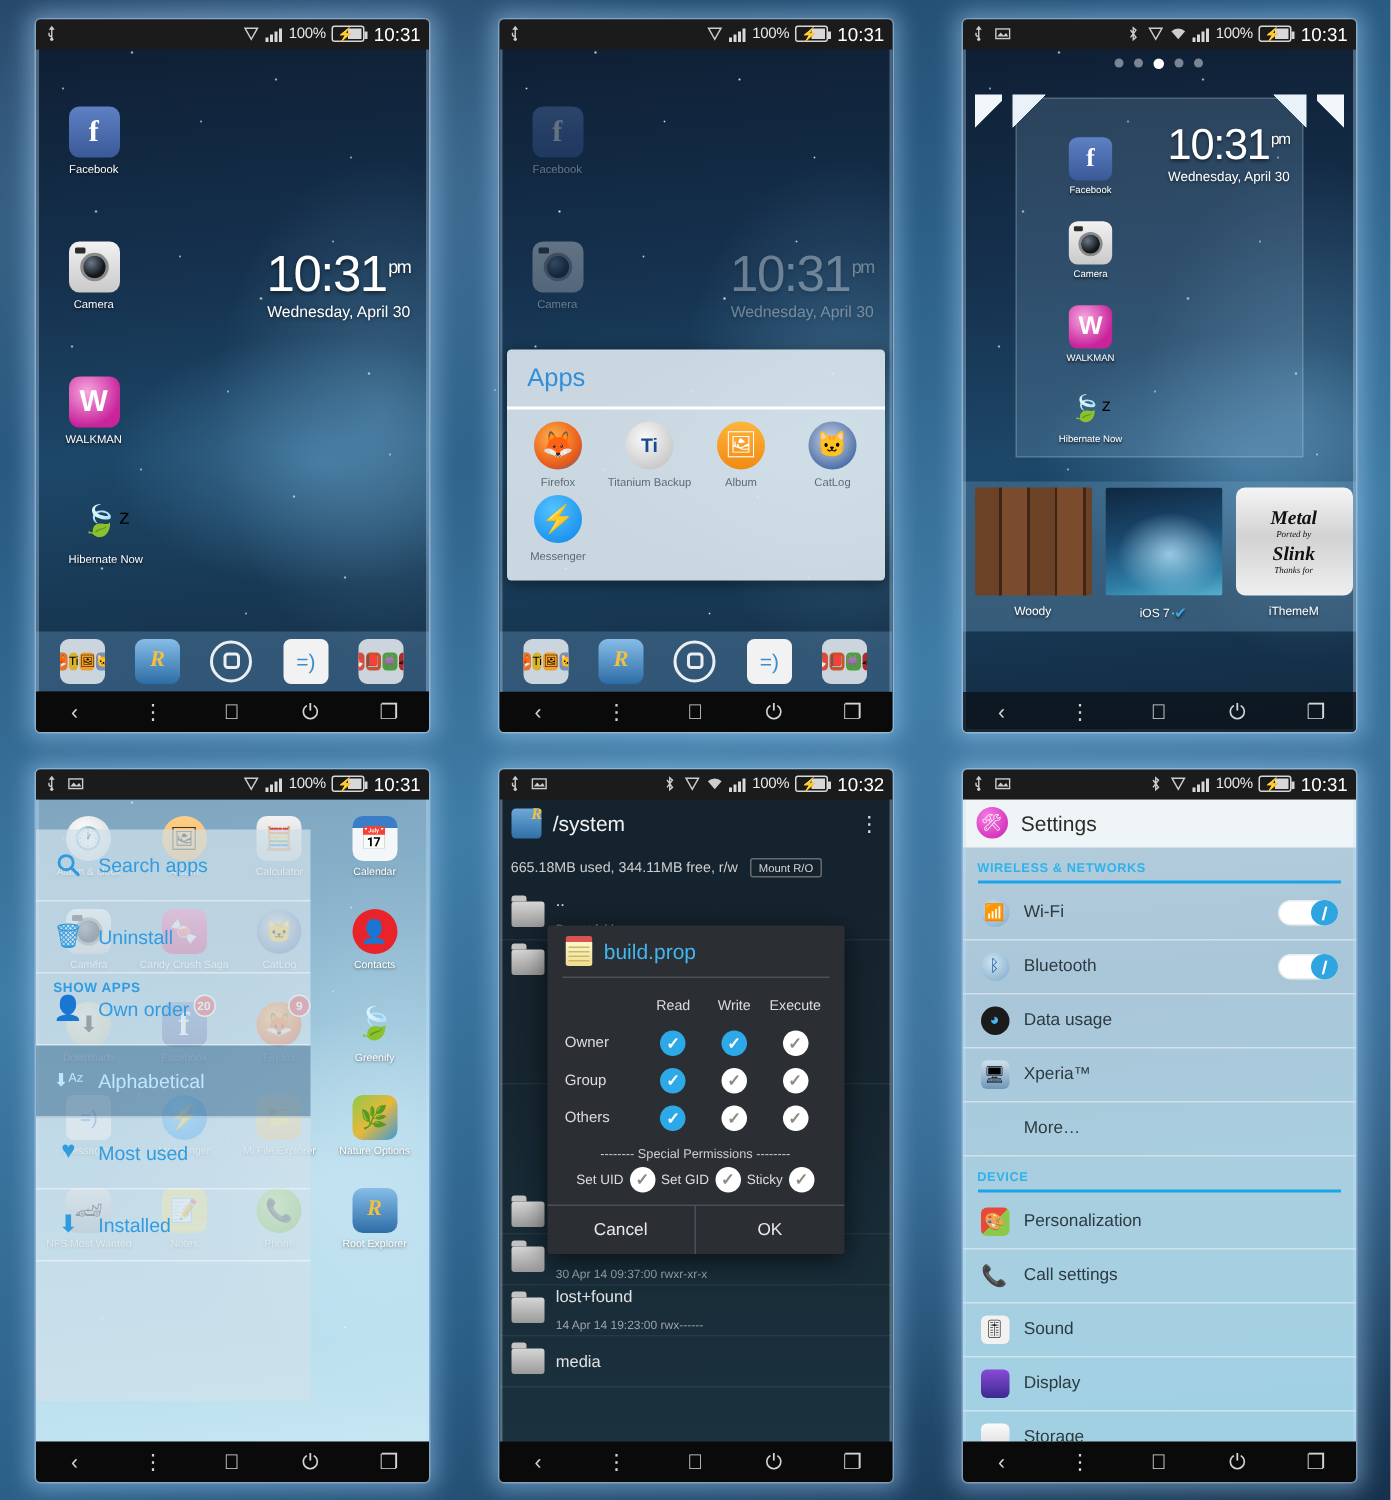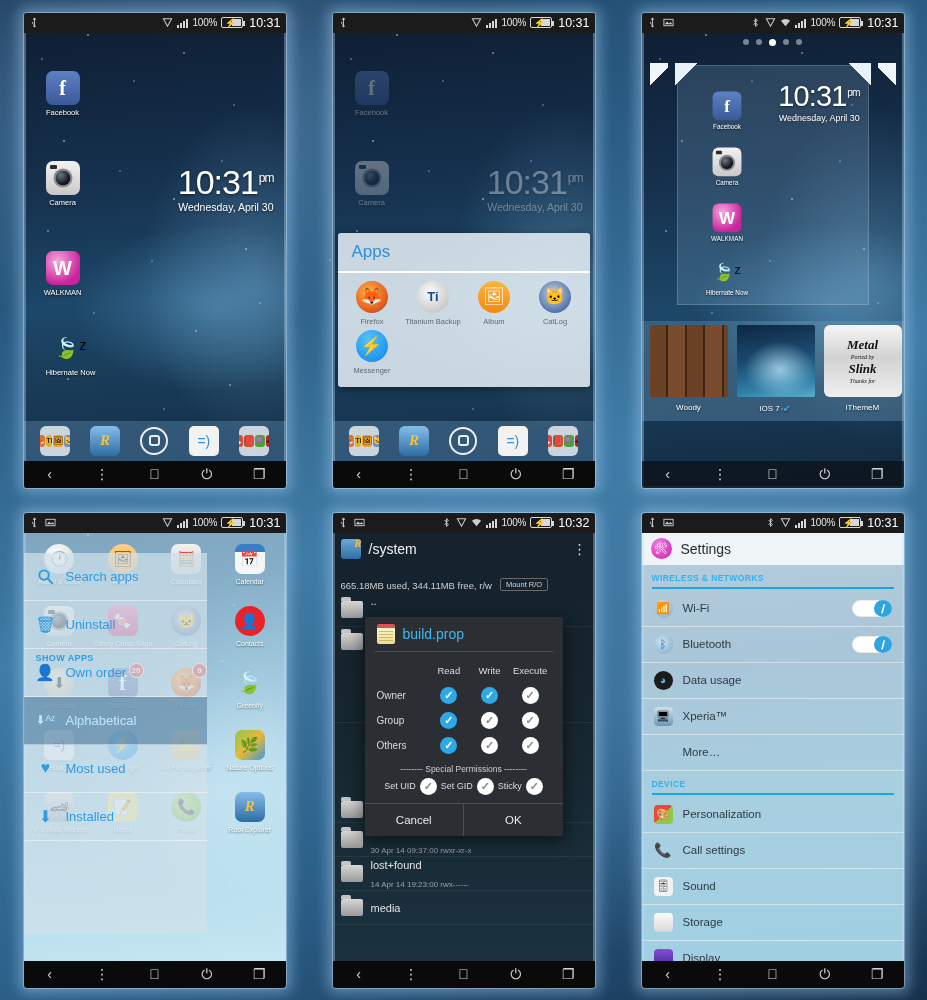--- a/index.html
+++ b/index.html
@@ -195,21 +195,21 @@
   .sm-sub{position:absolute;left:12px;top:100px;font-size:9px;color:#2f9ce0;font-weight:bold;letter-spacing:.4px;}
 
   
   .re-bg{position:absolute;inset:0;background:linear-gradient(180deg,#14222e,#16252f 40%,#1b3340);}
   .re-head{position:absolute;top:20px;left:0;right:0;height:32px;display:flex;align-items:center;
     gap:8px;padding:0 8px;color:#f2f2f2;font-size:14px;}
   .re-icn{width:20px;height:20px;border-radius:3px;background:linear-gradient(180deg,#6fa8d8,#2f6ea8);position:relative;}
   .re-icn::after{content:"R";position:absolute;right:-1px;top:-2px;color:#f0c040;font-size:11px;
     font-family:"Liberation Serif",serif;font-style:italic;font-weight:bold;}
   .re-kebab{margin-left:auto;color:#ddd;font-size:14px;letter-spacing:0;line-height:8px;}
-  .re-info{position:absolute;top:54px;left:0;right:0;height:24px;display:flex;align-items:flex-end;
+  .re-info{position:absolute;top:54px;left:0;right:0;height:24px;display:flex;align-items:center;
     gap:8px;padding:0 8px;color:#cfcfcf;font-size:9.5px;}
   .re-mount{border:1px solid #6a6a6a;border-radius:2px;padding:1px 5px;font-size:7.5px;color:#d5d5d5;}
   .re-list{position:absolute;top:80px;left:0;right:0;bottom:27px;overflow:hidden;}
   .re-row{height:34px;display:flex;align-items:center;gap:8px;padding:0 8px;
     border-bottom:1px solid rgba(255,255,255,.06);}
   .folder{width:22px;height:17px;flex:0 0 22px;background:linear-gradient(180deg,#d6d6d6,#9a9a9a);
     border-radius:2px;position:relative;}
   .folder::before{content:"";position:absolute;top:-4px;left:0;width:10px;height:4px;
     background:#c4c4c4;border-radius:2px 2px 0 0;}
   .re-txt .n{font-size:11px;color:#e2e2e2;line-height:13px;}
@@ -1026,26 +1026,26 @@
         </div>
         <div class="set-row">
           <span class="set-ic" style="background:transparent;font-size:14px;">📞</span>
           <span class="sl">Call settings</span>
         </div>
         <div class="set-row">
           <span class="set-ic" style="background:#f2f2f2;color:#333;font-size:12px;">🎚</span>
           <span class="sl">Sound</span>
         </div>
         <div class="set-row">
+          <span class="set-ic" style="background:linear-gradient(180deg,#8a4ad8,#3a2a8f);"></span>
+          <span class="sl">Display</span>
+        </div>
+        <div class="set-row">
           <span class="set-ic" style="background:linear-gradient(180deg,#fbfbfb,#d8d8d8);"></span>
           <span class="sl">Storage</span>
-        </div>
-        <div class="set-row">
-          <span class="set-ic" style="background:linear-gradient(180deg,#8a4ad8,#3a2a8f);"></span>
-          <span class="sl">Display</span>
         </div>
       </div>
 
       <div class="navbar">
         <div class="nav-btn">‹</div>
         <div class="nav-btn">⋮</div>
         <div class="nav-btn"></div>
         <div class="nav-btn">⏻</div>
         <div class="nav-btn">❐</div>
       </div>

